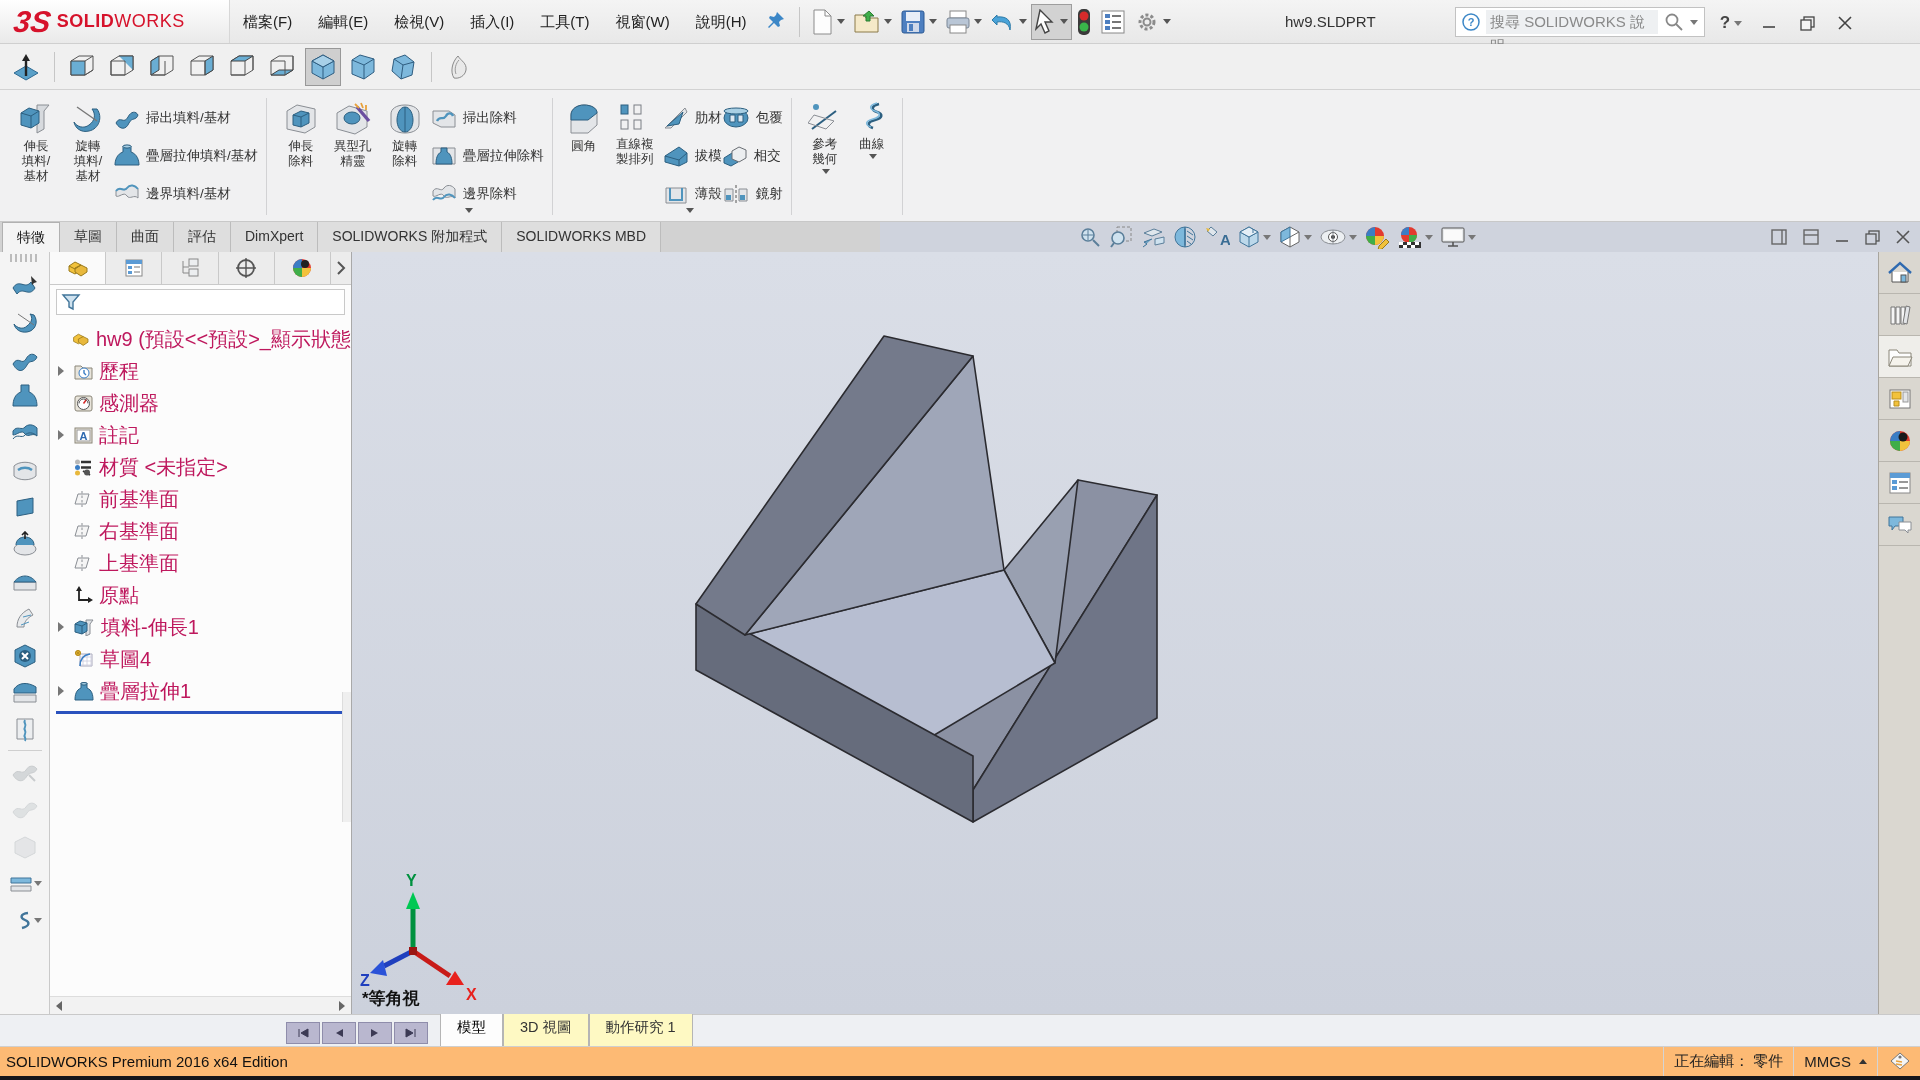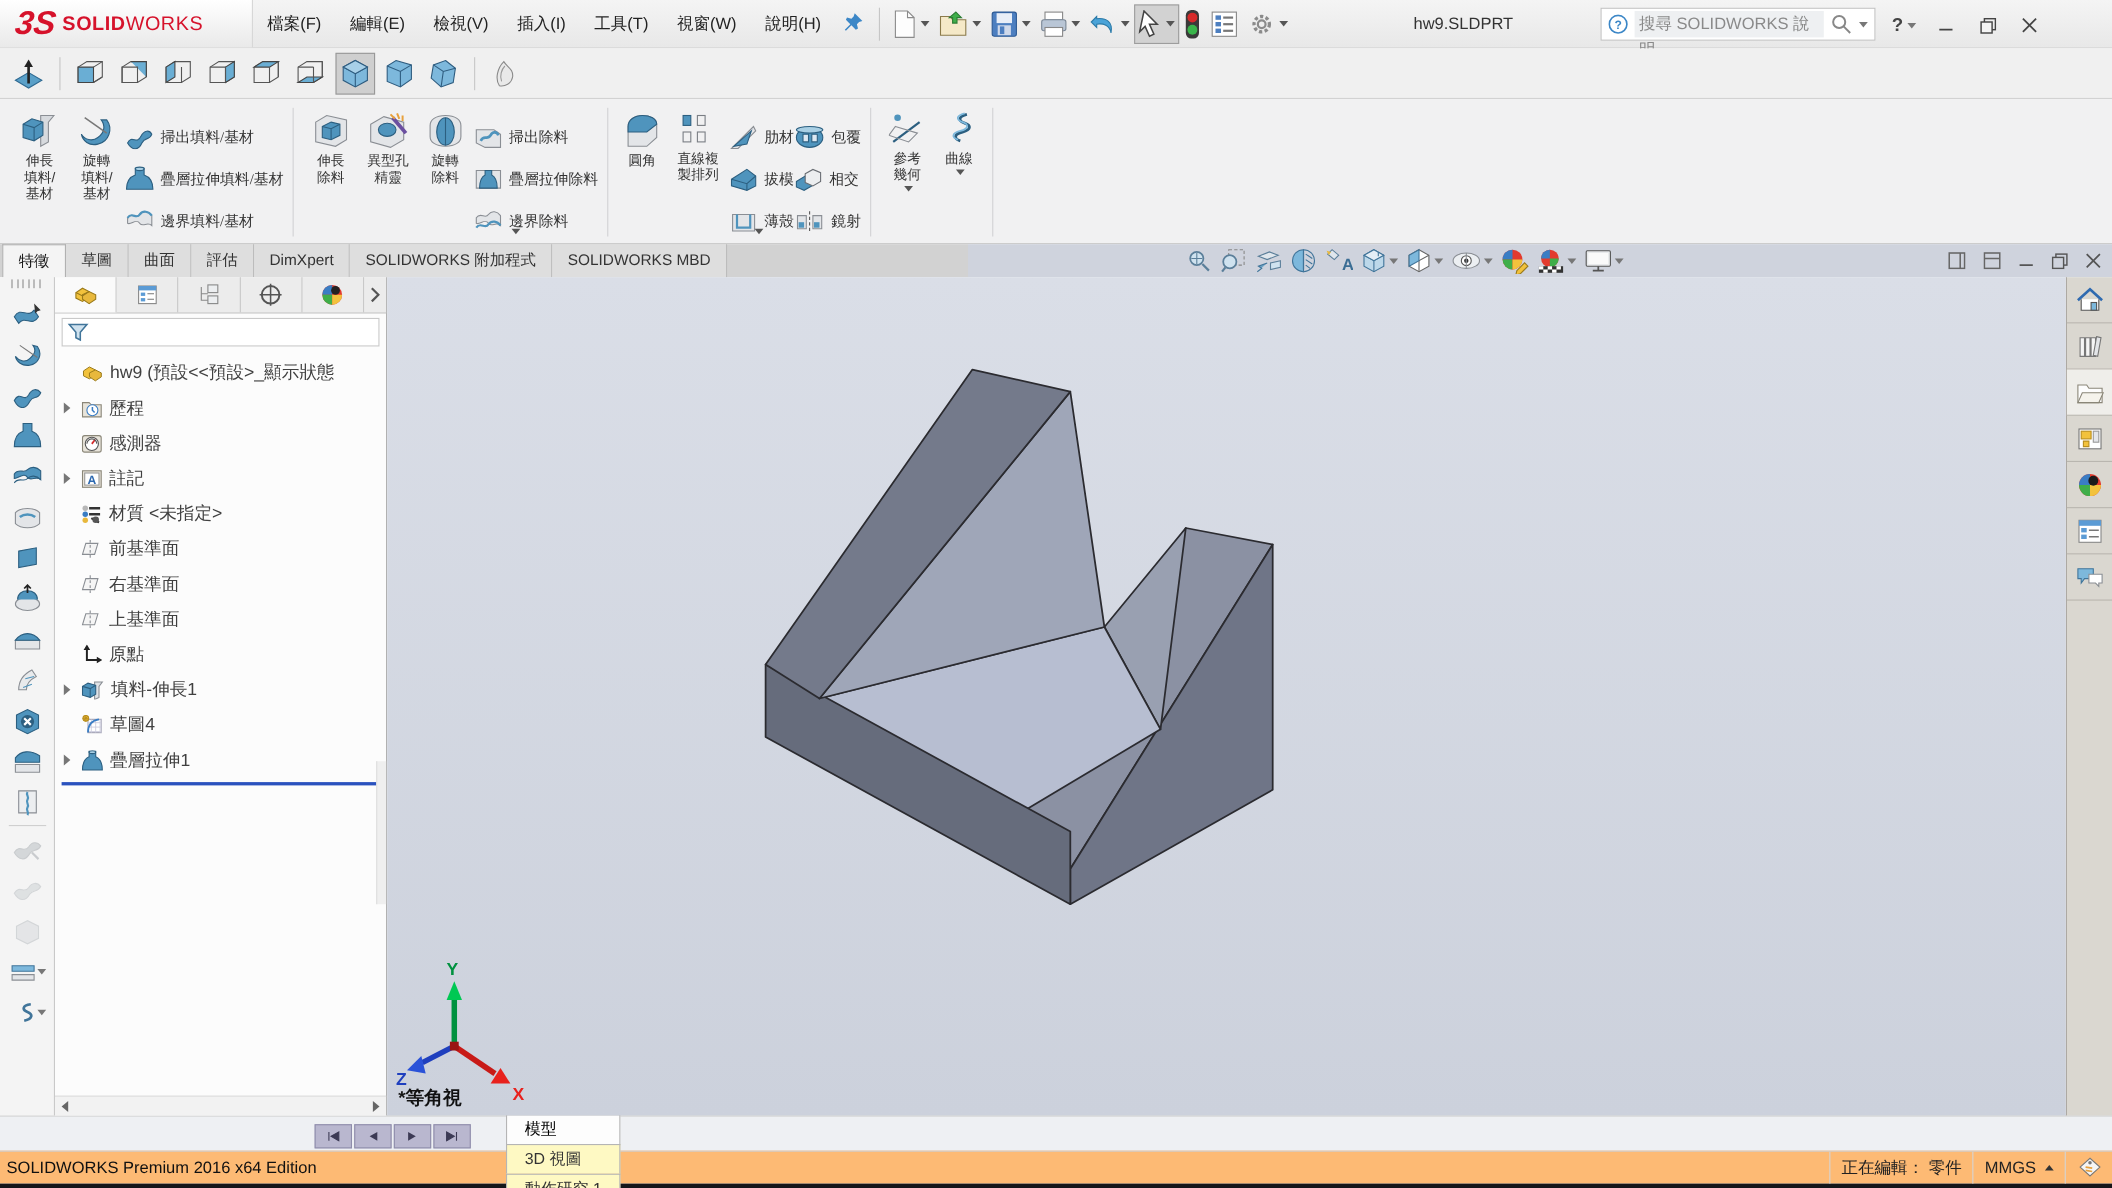--- a/index.html
+++ b/index.html
@@ -38,21 +38,21 @@
     border:1px solid transparent; }
   .vb-btn.pressed { background:#cfcfcf; border:1px solid #989898; }
   
   #ribbon { position:relative; height:132px; background:#f1f1f2; border-bottom:1px solid #c8c8c8;
     display:flex; padding:4px 0 2px 4px; }
   .rgroup { display:flex; padding:2px 6px; }
   .rsep { width:1px; background:#d2d2d4; margin:4px 2px; }
   .bigbtn { width:52px; display:flex; flex-direction:column; align-items:center; justify-content:flex-start;
     padding-top:4px; gap:2px; border:1px solid transparent; }
   .bigbtn .lbl { font-size:12.5px; line-height:15px; text-align:center; white-space:pre-line; color:#333; }
-  .stack { display:flex; flex-direction:column; justify-content:flex-end; gap:6px; padding-top:6px;font-family:Liberation Serif, serif; }
+  .stack { display:flex; flex-direction:column; justify-content:flex-start; gap:6px; padding-top:6px; }
   .srow { display:flex; align-items:center; gap:6px; height:32px; }
   .srow .lbl { font-size:13.5px; color:#333; white-space:nowrap; }
   .gcaret { position:absolute; }
   
   #tabband { position:relative; height:30px;
     background:linear-gradient(90deg,#d2d2d2 0,#d2d2d2 880px,#cfd3dd 880px,#cfd3dd 100%); }
   #cmdtabs { position:absolute; left:2px; top:0; height:30px; display:flex; }
   .ctab { padding:0 14px; height:30px; line-height:29px; font-size:14px; color:#333;
     border-right:1px solid #bcbcbc; background:#dedede; }
   .ctab.active { background:#f4f4f4; color:#111; border:1px solid #b1b1b1; border-bottom:none; }
@@ -75,42 +75,42 @@
   .fmtab { flex:1; display:flex; align-items:center; justify-content:center; border-right:1px solid #c9c9c9; }
   .fmtab.active { background:#fafafa; }
   #fmchev { width:20px; display:flex; align-items:center; justify-content:center; }
   #filterrow { margin:4px 6px; height:26px; border:1px solid #c9c9c9; background:#fff;
     display:flex; align-items:center; padding-left:4px; }
   #tree { padding:4px 0 0 4px; }
   .trow { height:32px; display:flex; align-items:center; gap:6px; }
   .trow .exp { width:14px; display:flex; justify-content:center; }
   .exp i { width:0; height:0; border-top:5px solid transparent; border-bottom:5px solid transparent;
     border-left:6px solid #777; }
-  .trow .tlbl { white-space:nowrap; font-size:16px; color:#404040; }
+  .trow .tlbl { white-space:nowrap; font-size:20px; color:#be185d; }
   #rollback { height:3px; background:#2a52be; margin:4px 2px 0 2px; }
   #treehscroll { position:absolute; bottom:0; left:0; width:100%; height:18px; background:#f2f2f2;
     border-top:1px solid #ddd; display:flex; align-items:center; justify-content:space-between; padding:0 6px; }
   .harr { width:0; height:0; border-top:5px solid transparent; border-bottom:5px solid transparent; }
   .harr.left { border-right:6px solid #666; }
   .harr.right{ border-left:6px solid #666; }
   #treevscroll { position:absolute; right:0; top:440px; width:9px; height:130px; background:#efefef;
     border-left:1px solid #ddd; }
   
   #viewport { flex:1; position:relative; background:linear-gradient(#dadee7,#ccd1dc); overflow:hidden; }
   #viewlabel { position:absolute; left:10px; bottom:4px; font-size:17px; font-weight:bold; color:#111; }
   
   #taskpane { width:42px; background:#dad7d0; border-left:1px solid #a8a59e; }
   .tp { height:42px; border-bottom:1px solid #b9b6af; display:flex; align-items:center; justify-content:center; }
   .tp.active { background:#efeeea; }
   
   #motionbar { height:32px; background:#eef0f3; border-top:1px solid #c9c9c9; display:flex; align-items:flex-end; }
   #navcluster { margin-left:286px; display:flex; gap:2px; align-items:center; height:26px; }
   .navbtn { width:34px; height:22px; background:#b9b7cf; border:1px solid #8f8dab;
     display:flex; align-items:center; justify-content:center; }
-  #mtabs { display:flex; margin-left:32px; height:33px;flex-direction:column; }
+  #mtabs { display:flex; margin-left:12px; height:33px; }
   .mtab { padding:0 16px; line-height:26px; font-size:14.5px; background:#fef9c3;
     border:1px solid #b5b5b5; border-bottom:none; color:#333; }
   .mtab.active { background:#fdfdfd; color:#000; }
   
   #statusbar { height:30px; background:#fdba74; border-top:1px solid #cfcfcf; display:flex; align-items:center; }
   #statusbar .left { padding-left:6px; color:#111; }
   #statusbar .right { margin-left:auto; display:flex; align-items:center; height:100%; }
   .st-sep { width:1px; height:100%; background:#d4d4d4; margin:0 10px; }
   .caret-up { width:0; height:0; border-left:4px solid transparent; border-right:4px solid transparent;
     border-bottom:5px solid #333; margin-left:8px; }

